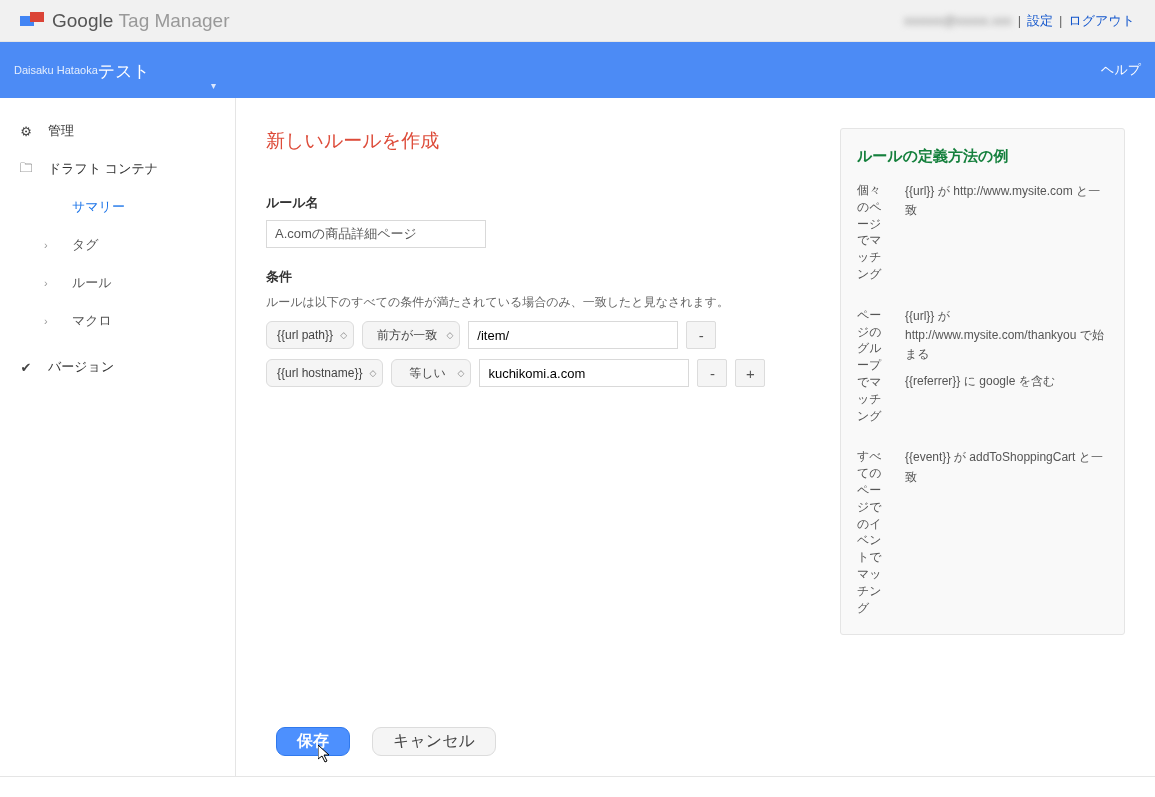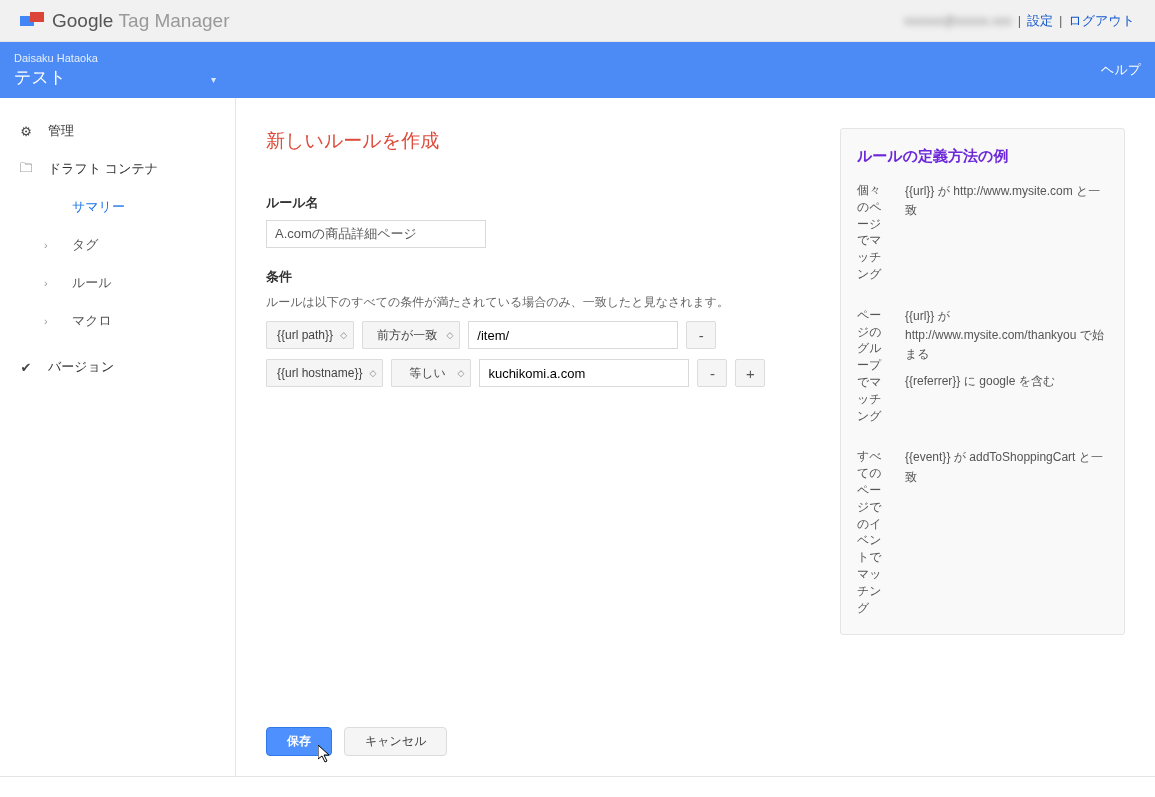--- a/index.html
+++ b/index.html
@@ -12,51 +12,51 @@
 .logo-text { font-size: 19px; color: #444; }
 .logo-text .g { color: #555; }
 .logo-text .tm { color: #999; font-weight: 300; }
 .top-right { margin-left: auto; display: flex; align-items: center; gap: 6px; font-size: 13px; }
 .blurred { filter: blur(3px); color: #888; }
 .top-right a { color: #1155cc; text-decoration: none; }
 .top-right .sep { color: #666; }
 .bluebar { background: #4c8bf5; color: #fff; height: 56px; display: flex; align-items: center; padding: 0 14px; }
 .account { font-size: 11px; opacity: 0.85; }
 .container-name { font-size: 17px; margin-top: 2px; }
-.container-sel { display: flex; flex-direction: column; cursor: pointer; position: relative; width: 210px; }
+.container-sel { display: flex; flex-direction: row; cursor: pointer; position: relative; width: 210px; align-items: center; }
 .container-sel .chev { position: absolute; right: 8px; top: 22px; font-size: 10px; opacity: 0.8; }
 .help { margin-left: auto; font-size: 13px; }
 .body-wrap { display: flex; min-height: 620px; }
 .sidebar { width: 236px; border-right: 1px solid #e5e5e5; padding-top: 14px; }
 .side-item { display: flex; align-items: center; gap: 14px; padding: 10px 18px; color: #555; cursor: pointer; }
 .side-item.sub { padding-left: 44px; font-size: 13px; color: #555; }
 .side-item.sub.active { color: #1a73e8; }
 .side-item .chev-r { font-size: 11px; color: #999; margin-right: 6px; width: 8px; }
 .icon-sm { width: 16px; height: 16px; display: inline-flex; align-items: center; justify-content: center; color: #444; }
 .side-item.header { font-weight: normal; color: #333; }
 .main { flex: 1; padding: 30px 30px 20px 30px; display: flex; gap: 20px; }
 .form-area { flex: 1; max-width: 570px; }
 .page-title { font-size: 19px; color: #dd4b39; font-weight: normal; margin-bottom: 40px; }
 .label { font-size: 13px; font-weight: bold; color: #333; margin-bottom: 8px; }
 .text-input { width: 220px; height: 28px; border: 1px solid #d9d9d9; padding: 0 8px; font-size: 13px; color: #555; }
 .section-gap { margin-top: 20px; }
 .hint { font-size: 12px; color: #666; margin: 6px 0 10px 0; }
 .cond-row { display: flex; gap: 8px; margin-bottom: 10px; align-items: center; }
-.dd { height: 28px; border: 1px solid #dcdcdc; background: #f5f5f5; display: inline-flex; align-items: center; padding: 0 20px 0 10px; font-size: 12px; color: #444; position: relative; cursor: pointer; border-radius: 1px; }
+.dd { height: 28px; border: 1px solid #dcdcdc; background: #f5f5f5; display: inline-flex; align-items: center; padding: 0 20px 0 10px; font-size: 12px; color: #444; position: relative; cursor: pointer; border-radius: 6px; }
 .dd .caret { position: absolute; right: 6px; font-size: 9px; color: #888; }
 .dd.var { min-width: 85px; }
 .dd.op { min-width: 80px; justify-content: center; padding: 0 22px 0 14px; text-align: center; }
 .val-input { height: 28px; border: 1px solid #d9d9d9; padding: 0 8px; font-size: 13px; width: 210px; }
 .sq-btn { width: 30px; height: 28px; border: 1px solid #dcdcdc; background: #f5f5f5; cursor: pointer; font-size: 15px; color: #555; display: inline-flex; align-items: center; justify-content: center; border-radius: 2px; }
 .actions { margin-top: 340px; display: flex; gap: 12px; }
-.btn { height: 29px; padding: 0 20px; border-radius: 4px; font-size: 12px; cursor: pointer; display: inline-flex; align-items: center; border: 1px solid transparent; }
+.btn { height: 29px; padding: 0 20px; border-radius: 9px; font-size: 16px; cursor: pointer; display: inline-flex; align-items: center; border: 1px solid transparent; margin-left: 10px; }
 .btn.primary { background: #4d90fe; border: 1px solid #3079ed; color: #fff; font-weight: bold; }
 .btn.secondary { background: #f5f5f5; border: 1px solid #dcdcdc; color: #444; }
 .help-panel { width: 285px; border: 1px solid #e5e5e5; background: #f9f9f9; padding: 18px 16px; font-size: 12px; color: #555; align-self: flex-start; border-radius: 3px; }
-.help-panel h3 { font-size: 15px; font-weight: bold; color: #6d28d9; margin-bottom: 16px; }
+.help-panel h3 { font-size: 15px; font-weight: bold; color: #15803d; margin-bottom: 16px; }
 .ex-row { display: flex; gap: 16px; margin-bottom: 24px; }
 .ex-left { width: 32px; line-height: 1.4; word-break: break-all; }
 .ex-right { flex: 1; line-height: 1.6; }
 .footer { text-align: center; padding: 24px 0; font-size: 12px; color: #666; border-top: 1px solid #e5e5e5; }
 .cursor { position: absolute; pointer-events: none; }
 </style>
 </head>
 <body>
 
 <div class="topbar">

